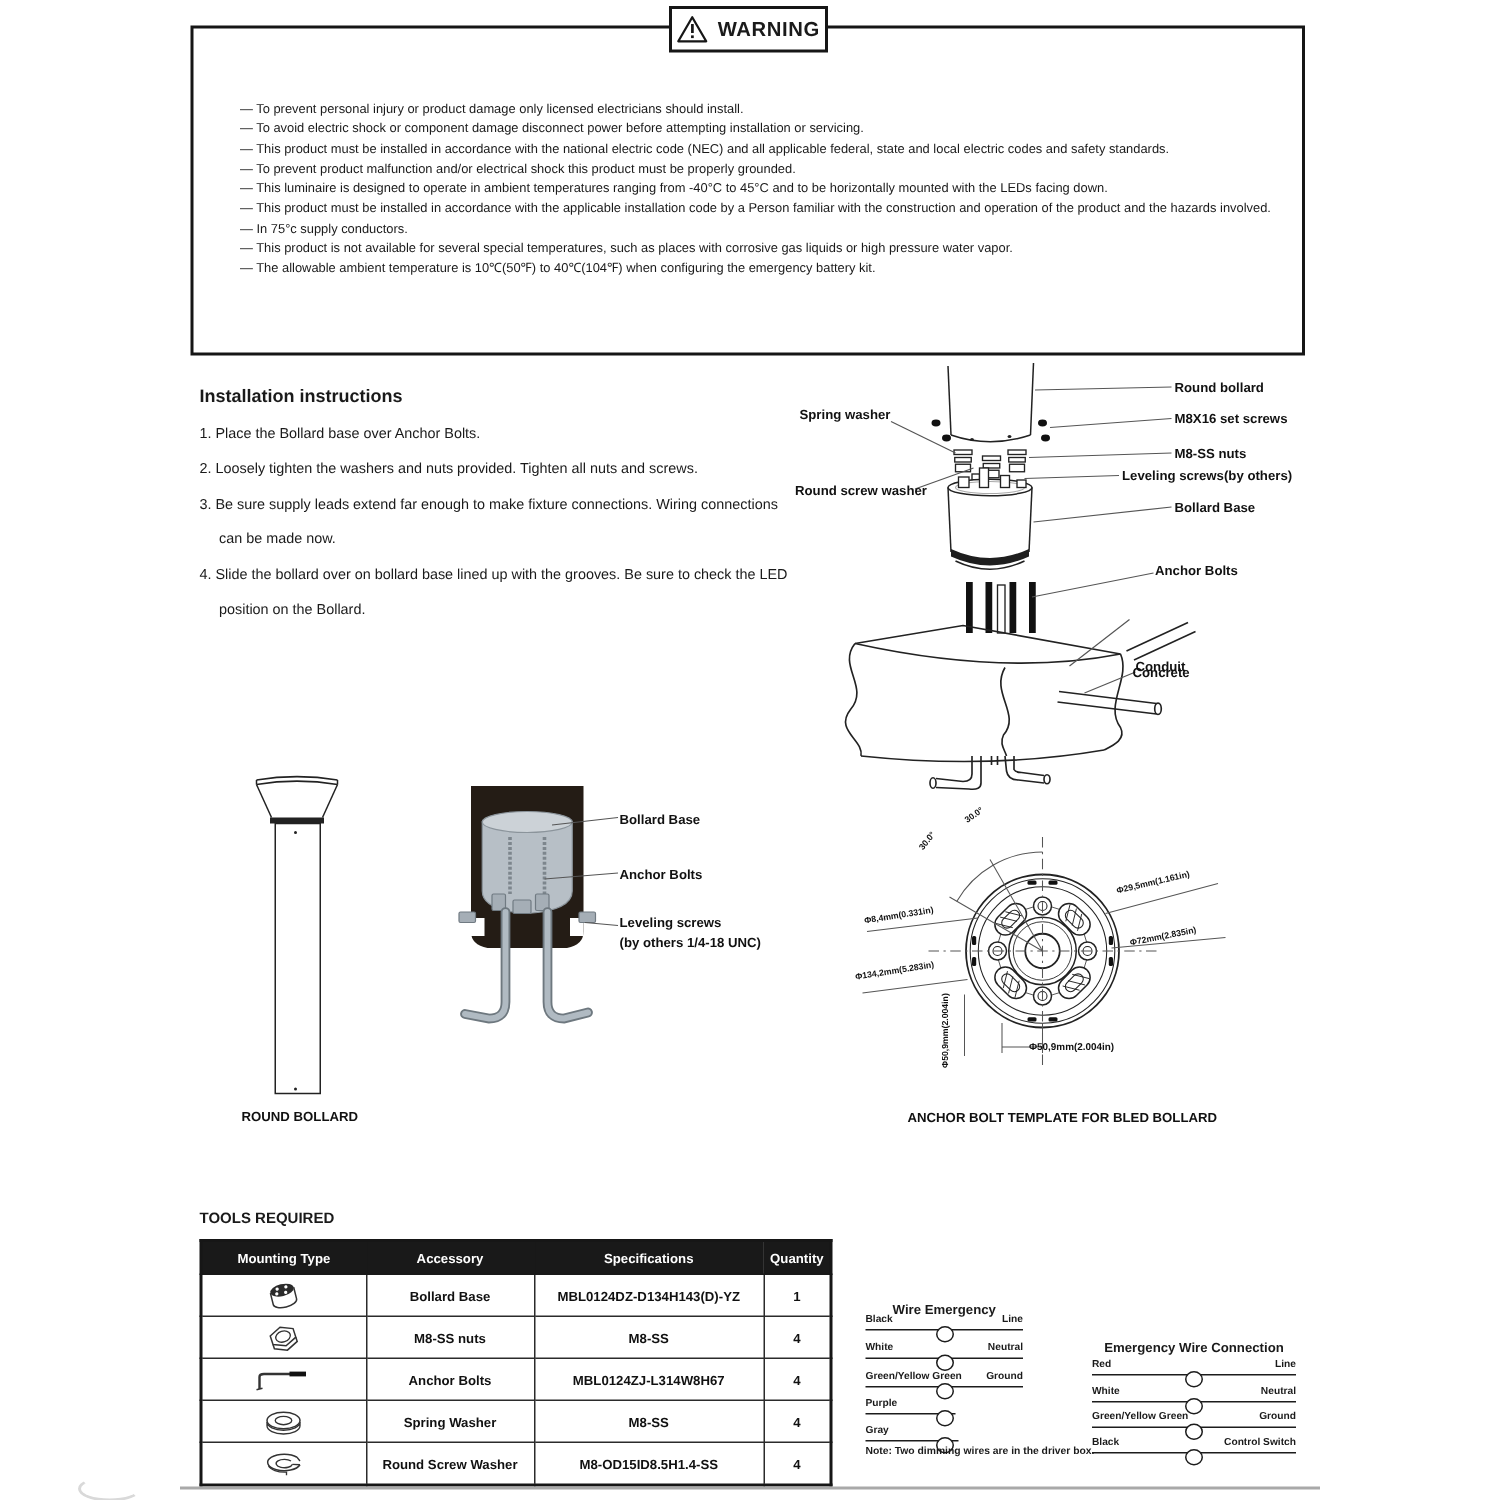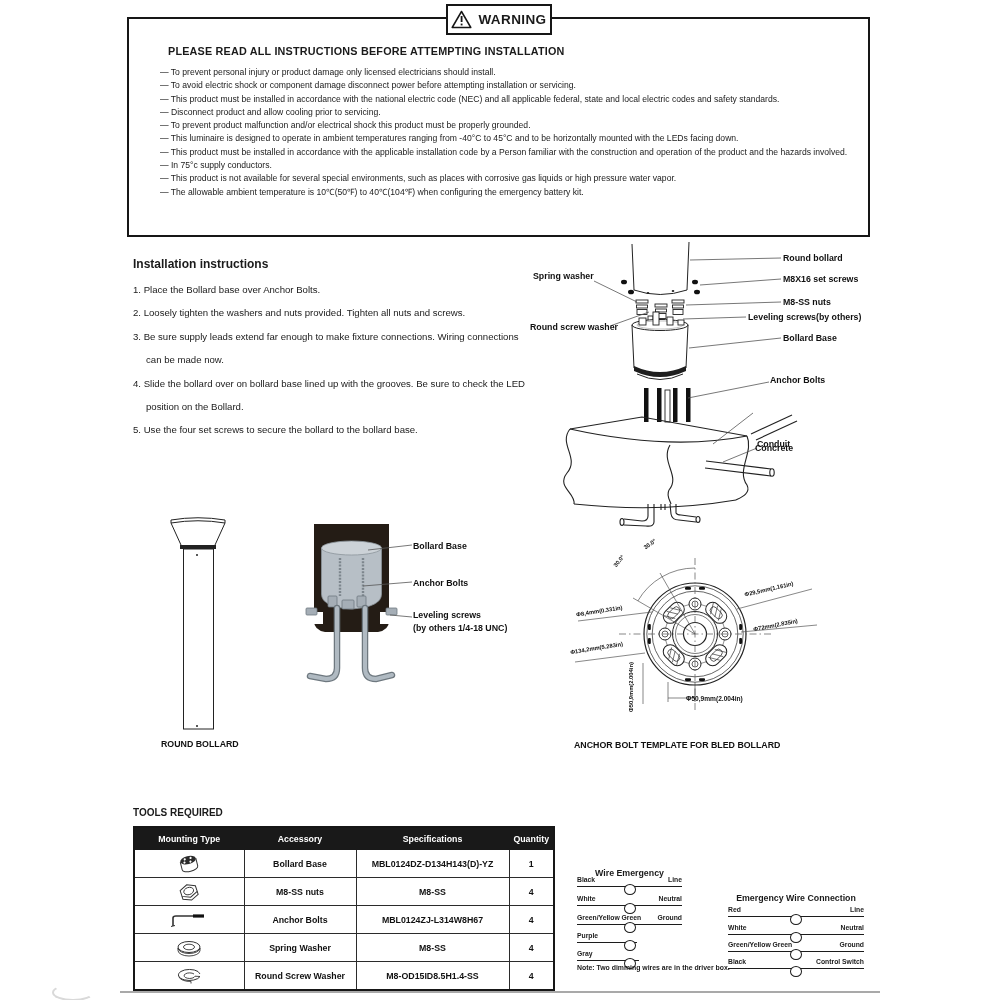--- a/index.html
+++ b/index.html
@@ -50,41 +50,38 @@
 
   <div class="warn-border"></div>
   <div class="warn-badge">
     <svg width="21" height="19" viewBox="0 0 21 19" style="position:static">
       <path d="M10.5 1.5 L19.8 17.5 H1.2 Z" fill="#fff" stroke="#161616" stroke-width="1.5" stroke-linejoin="round"></path>
       <rect x="9.7" y="6" width="1.8" height="6" fill="#161616"></rect>
       <rect x="9.7" y="13.6" width="1.8" height="1.8" fill="#161616"></rect>
     </svg>
     <span>WARNING</span>
   </div>
-  <div class="warn-heading">PLEASE READ ALL INSTRUCTIONS BEFORE ATTEMPTING INSTALLATION</div>
   <div class="warn-bullets">
     <div>— To prevent personal injury or product damage only licensed electricians should install.</div>
     <div>— To avoid electric shock or component damage disconnect power before attempting installation or servicing.</div>
     <div>— This product must be installed in accordance with the national electric code (NEC) and all applicable federal, state and local electric codes and safety standards.</div>
-    <div>— Disconnect product and allow cooling prior to servicing.</div>
     <div>— To prevent product malfunction and/or electrical shock this product must be properly grounded.</div>
     <div>— This luminaire is designed to operate in ambient temperatures ranging from -40°C to 45°C and to be horizontally mounted with the LEDs facing down.</div>
     <div>— This product must be installed in accordance with the applicable installation code by a Person familiar with the construction and operation of the product and the hazards involved.</div>
     <div>— In 75°c supply conductors.</div>
-    <div>— This product is not available for several special environments, such as places with corrosive gas liquids or high pressure water vapor.</div>
+    <div>— This product is not available for several special temperatures, such as places with corrosive gas liquids or high pressure water vapor.</div>
     <div>— The allowable ambient temperature is 10℃(50℉) to 40℃(104℉) when configuring the emergency battery kit.</div>
   </div>
 
   <div class="inst-title">Installation instructions</div>
   <div class="inst-steps">
     <div>1. Place the Bollard base over Anchor Bolts.</div>
     <div>2. Loosely tighten the washers  and nuts provided. Tighten all nuts and screws.</div>
     <div>3. Be sure supply leads extend far enough to make fixture connections. Wiring connections can be made now.</div>
     <div>4. Slide the bollard over on bollard base lined up with the grooves. Be sure to check the LED position on the Bollard.</div>
-    <div>5. Use the four set screws to secure the bollard to the bollard base.</div>
   </div>
 
   <svg style="left:520px;top:238px;" width="360" height="292" viewBox="0 0 360 292">
     <g stroke="#222" fill="none" stroke-width="1">
       <path d="M112,6 L114,52"></path>
         <path d="M169,4 L167,52"></path>
         <path d="M114,52 Q140,61 167,52"></path>
     </g>
     <ellipse cx="128" cy="55" rx="1.3" ry="1" fill="#222"></ellipse>
       <ellipse cx="153" cy="53" rx="1.3" ry="1" fill="#222"></ellipse>
@@ -313,21 +310,21 @@
     </g>
   </svg>
   <div class="dim" style="left:612px;top:558px;transform:rotate(-52deg);">30.0°</div>
   <div class="dim" style="left:643px;top:541px;transform:rotate(-35deg);">30.0°</div>
   <div class="dim" style="left:576px;top:608px;transform:rotate(-9deg);">Φ8,4mm(0.331in)</div>
   <div class="dim" style="left:570px;top:645px;transform:rotate(-9deg);">Φ134,2mm(5.283in)</div>
   <div class="dim" style="left:744px;top:586px;transform:rotate(-13deg);">Φ29,5mm(1.161in)</div>
   <div class="dim" style="left:753px;top:622px;transform:rotate(-11deg);">Φ72mm(2.835in)</div>
   <div class="dim" style="left:628px;top:712px;transform:rotate(-90deg);transform-origin:left top;">Φ50,9mm(2.004in)</div>
   <div class="dim" style="left:686px;top:695px;font-size:6.6px;">Φ50,9mm(2.004in)</div>
-  <div class="caption" style="left:574px;top:740px;">ANCHOR BOLT TEMPLATE FOR BLED BOLLARD</div>
+  <div class="caption" style="left:605px;top:740px;">ANCHOR BOLT TEMPLATE FOR BLED BOLLARD</div>
 
   <div class="tools-title">TOOLS REQUIRED</div>
   <table class="tools">
     <colgroup>
         <col style="width:110px">
         <col style="width:112px">
         <col style="width:153px">
         <col style="width:45px">
       </colgroup>
     <thead>

